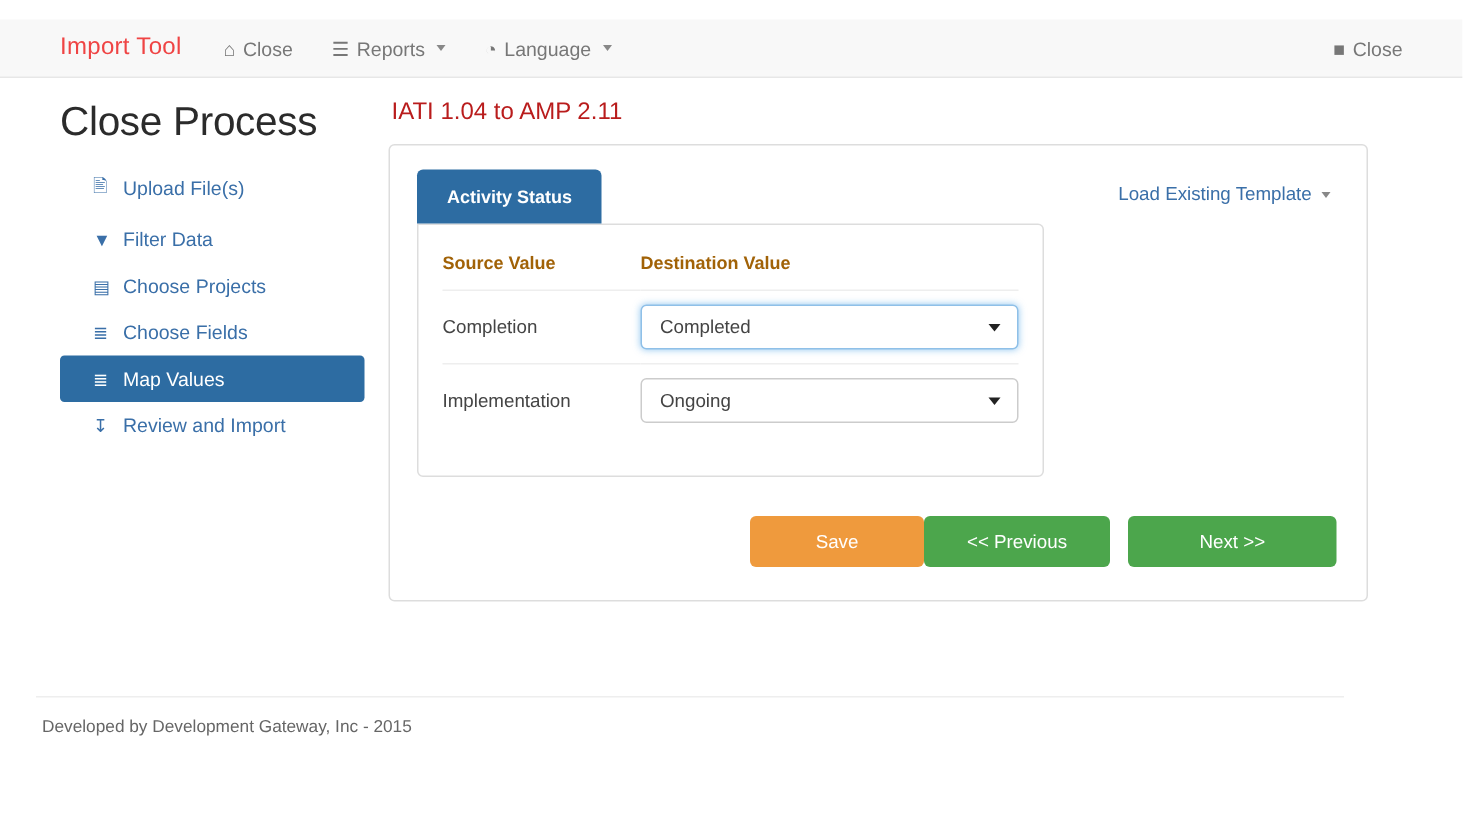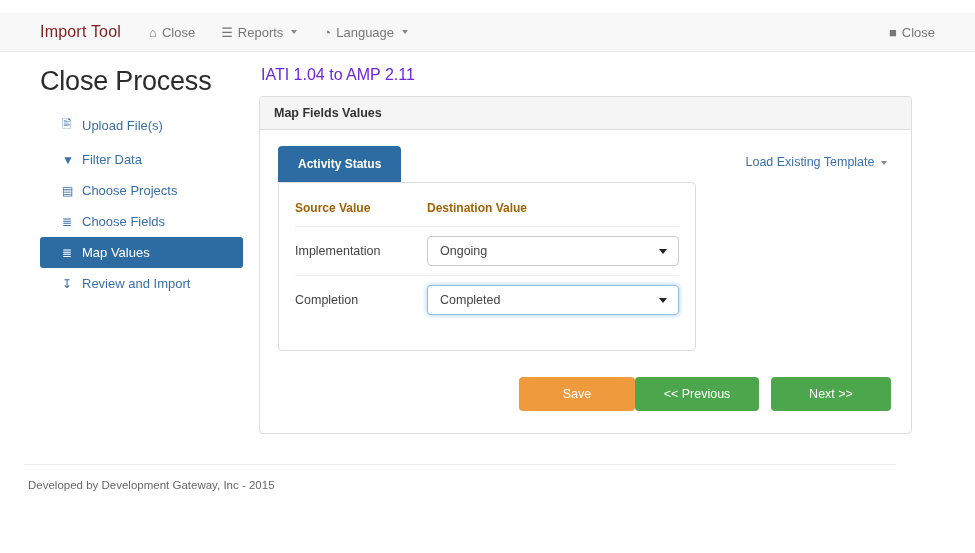--- a/index.html
+++ b/index.html
@@ -30,21 +30,21 @@
   .navbar-inner {
     position: relative;
     height: 100%;
     padding-left: 40px;
     padding-right: 40px;
     display: flex;
     align-items: center;
   }
   .brand {
     font-size: 16px;
-    color: #7f1d1d;
+    color: #ef4444;
     letter-spacing: .2px;
     margin-right: 28px;
     text-decoration: none;
     white-space: nowrap;
   }
   .nav-item {
     font-size: 13px;
     color: #777777;
     margin-right: 26px;
     display: flex;
@@ -118,21 +118,21 @@
 
   
   .main {
     position: absolute;
     left: 259px;
     top: 14px;
     width: 653px;
   }
   .subtitle {
     font-size: 16px;
-    color: #6d28d9;
+    color: #b91c1c;
     margin: 0 0 12px 2px;
     font-weight: normal;
   }
   .panel {
     border: 1px solid #dddddd;
     border-radius: 4px;
     background: #ffffff;
     box-sizing: border-box;
     width: 653px;
   }
@@ -253,21 +253,21 @@
     border: none;
     border-radius: 4px;
     padding: 10px 0;
     text-align: center;
     cursor: pointer;
     font-family: "Liberation Sans", sans-serif;
     display: inline-block;
   }
   .btn-prev { background: #4ca64c; width: 124px; }
   .btn-save { background: #ef9a3d; width: 116px; margin-left: auto; }
-  .btn-next { background: #4ca64c; width: 120px; margin-left: 12px; }
+  .btn-next { background: #4ca64c; width: 139px; margin-left: 12px; }
 
   .footer {
     position: absolute;
     left: 24px;
     top: 412px;
     width: 872px;
   }
   .footer-hr {
     border: none;
     border-top: 1px solid #eeeeee;
@@ -353,60 +353,57 @@
           <span>Review and Import</span>
         </a>
       </li>
     </ul>
   </div>
 
   <div class="main">
     <h2 class="subtitle">IATI 1.04 to AMP 2.11</h2>
 
     <div class="panel">
-      <div class="panel-heading">
-        <h3 class="panel-title">Map Fields Values</h3>
-      </div>
       <div class="panel-body">
 
         <div class="tabrow">
           <a class="tab" href="#">Activity Status</a>
           <a class="template-link" href="#">
             <span>Load Existing Template</span>
             <span class="caret-down"></span>
           </a>
         </div>
 
         <div class="tab-card">
           <table class="map-table">
             <thead>
               <tr>
                 <th class="c1">Source Value</th>
                 <th>Destination Value</th>
               </tr>
             </thead>
             <tbody>
               <tr>
+                <td>Completion</td>
+                <td>
+                  <div class="fake-select focused">
+                    <span>Completed</span>
+                    <span class="sel-caret"></span>
+                  </div>
+                </td>
+              </tr>
+              <tr>
                 <td>Implementation</td>
                 <td>
                   <div class="fake-select">
                     <span>Ongoing</span>
                     <span class="sel-caret"></span>
                   </div>
                 </td>
               </tr>
-              <tr>
-                <td>Completion</td>
-                <td>
-                  <div class="fake-select focused">
-                    <span>Completed</span>
-                    <span class="sel-caret"></span>
-                  </div>
-                </td>
-              </tr>
             </tbody>
           </table>
         </div>
 
         <div class="btnrow">
           <button class="btn btn-save">Save</button>
           <button class="btn btn-prev">&lt;&lt; Previous</button>
           <button class="btn btn-next">Next &gt;&gt;</button>
         </div>
 

